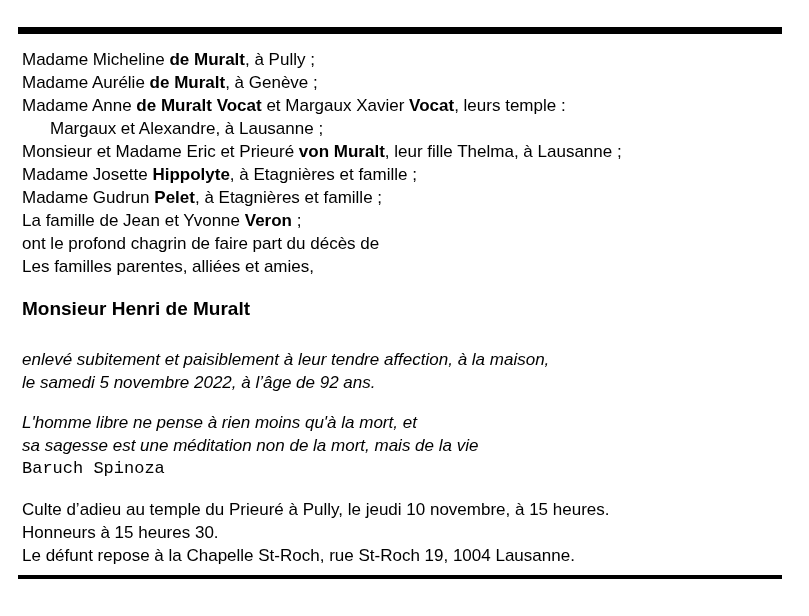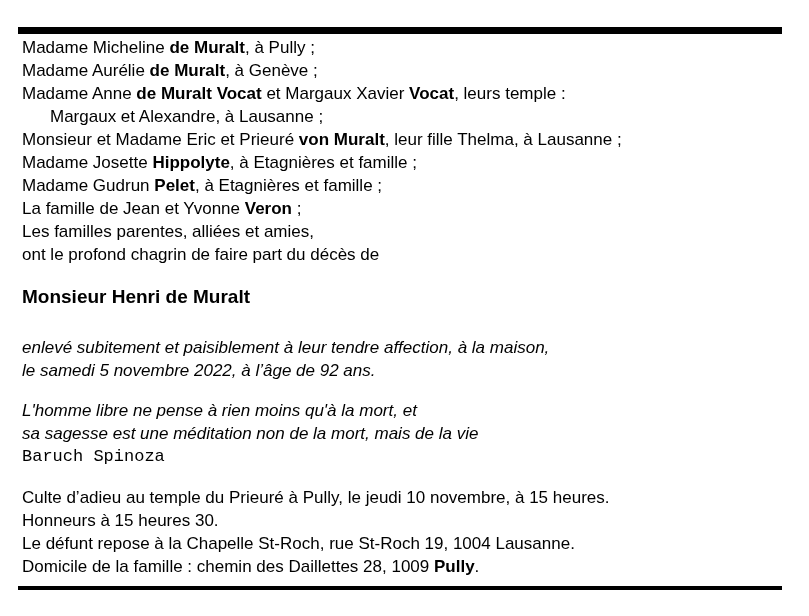--- a/index.html
+++ b/index.html
@@ -31,21 +31,21 @@
   }
   .content {
     padding-left: 22px;
     padding-right: 27px;
     font-size: 17px;
     line-height: 23px;
   }
   .line { white-space: pre-wrap; }
   .line.indent { padding-left: 28px; }
   .b { font-weight: bold; }
-  .family-block { margin-top: 2px; }
+  .family-block { margin-top: 14px; }
   .deceased-title {
     margin-top: 18px;
     text-align: left;
     font-weight: bold;
     font-size: 19px;
     line-height: 26px;
   }
   .death-block { margin-top: 26px; font-style: italic; }
   .quote-block {
     margin-top: 17px;
@@ -65,22 +65,22 @@
 
     <div class="family-block">
         <div class="line"><span>Madame Micheline </span><span class="b">de Muralt</span><span>, à Pully ;</span></div>
         <div class="line"><span>Madame Aurélie </span><span class="b">de Muralt</span><span>, à Genève ;</span></div>
         <div class="line"><span>Madame Anne </span><span class="b">de Muralt Vocat</span><span> et Margaux Xavier </span><span class="b">Vocat</span><span>, leurs temple :</span></div>
         <div class="line indent"><span>Margaux et Alexandre, à Lausanne ;</span></div>
         <div class="line"><span>Monsieur et Madame Eric et Prieuré </span><span class="b">von Muralt</span><span>, leur fille Thelma, à Lausanne ;</span></div>
         <div class="line"><span>Madame Josette </span><span class="b">Hippolyte</span><span>, à Etagnières et famille ;</span></div>
         <div class="line"><span>Madame Gudrun </span><span class="b">Pelet</span><span>, à Etagnières et famille ;</span></div>
         <div class="line"><span>La famille de Jean et Yvonne </span><span class="b">Veron</span><span> ;</span></div>
+        <div class="line"><span>ont le profond chagrin de faire part du décès de</span></div>
         <div class="line"><span>Les familles parentes, alliées et amies,</span></div>
-        <div class="line"><span>ont le profond chagrin de faire part du décès de</span></div>
       </div>
 
     <div class="deceased-title">Monsieur Henri de Muralt</div>
 
     <div class="death-block">
         <div class="line"><span>enlevé subitement et paisiblement à leur tendre affection, à la maison,</span></div>
         <div class="line"><span>le samedi 5 novembre 2022, à l’âge de 92 ans.</span></div>
       </div>
 
     <div class="quote-block">
@@ -88,20 +88,19 @@
           <div class="line quote-line">L'homme libre ne pense à rien moins qu'à la mort, et</div>
           <div class="line quote-line">sa sagesse est une méditation non de la mort, mais de la vie</div>
         </div>
       <div class="attribution">Baruch Spinoza</div>
     </div>
 
     <div class="ceremony-block">
         <div class="line"><span>Culte d’adieu au temple du Prieuré à Pully, le jeudi 10 novembre, à 15 heures.</span></div>
         <div class="line"><span>Honneurs à 15 heures 30.</span></div>
         <div class="line"><span>Le défunt repose à la Chapelle St-Roch, rue St-Roch 19, 1004 Lausanne.</span></div>
-        <div class="line"><span>Domicile de la famille : chemin des Daillettes 28, 1009 </span><span class="b">Pully</span><span>.</span></div>
       </div>
 
   </div>
 
   <div class="rule bottom"></div>
 
 </div>
 
 </body></html>

